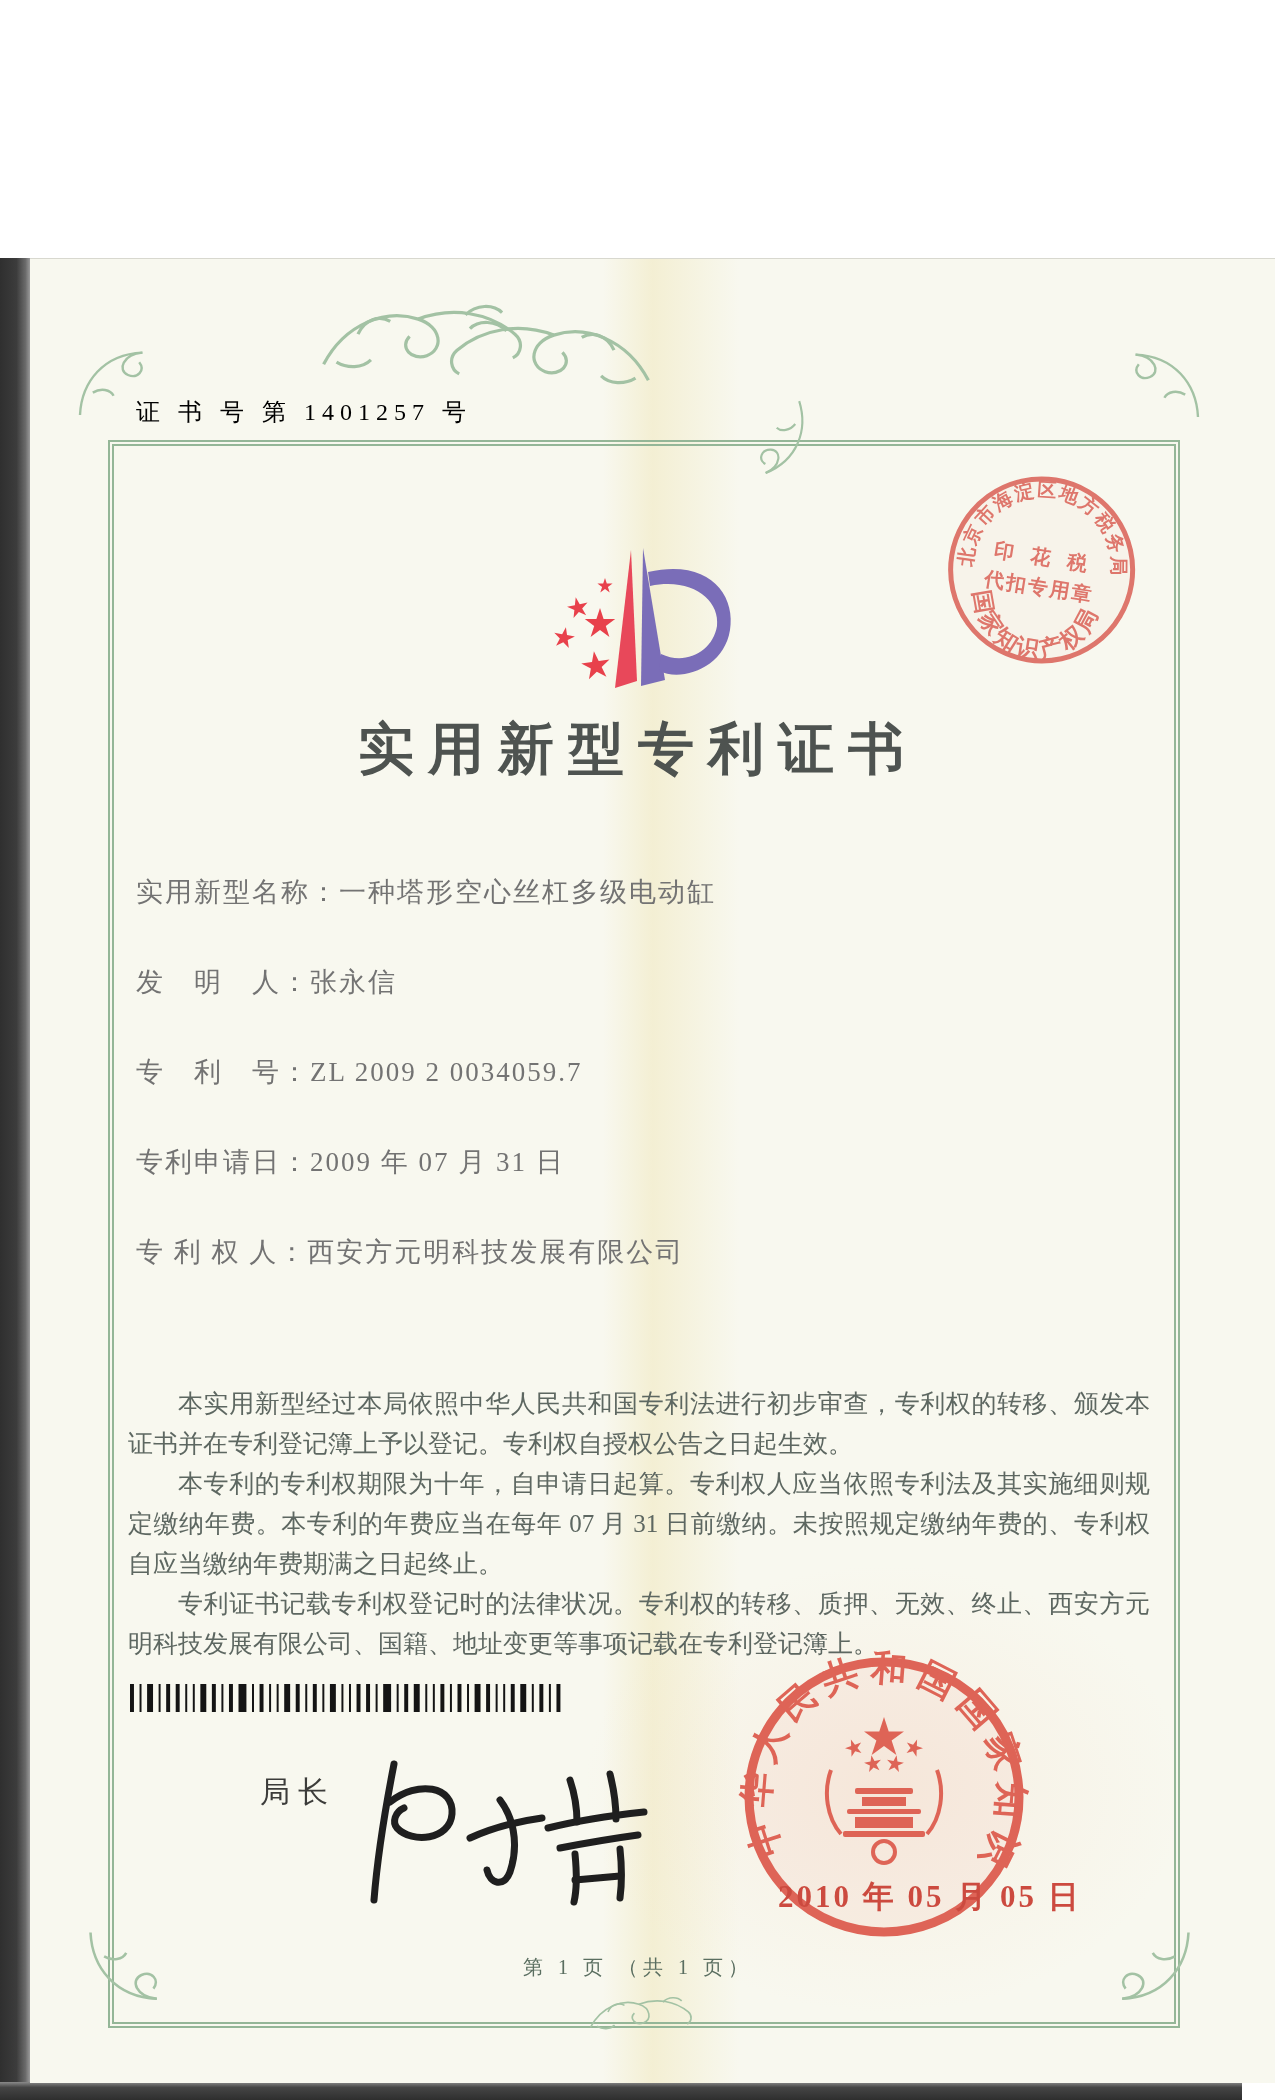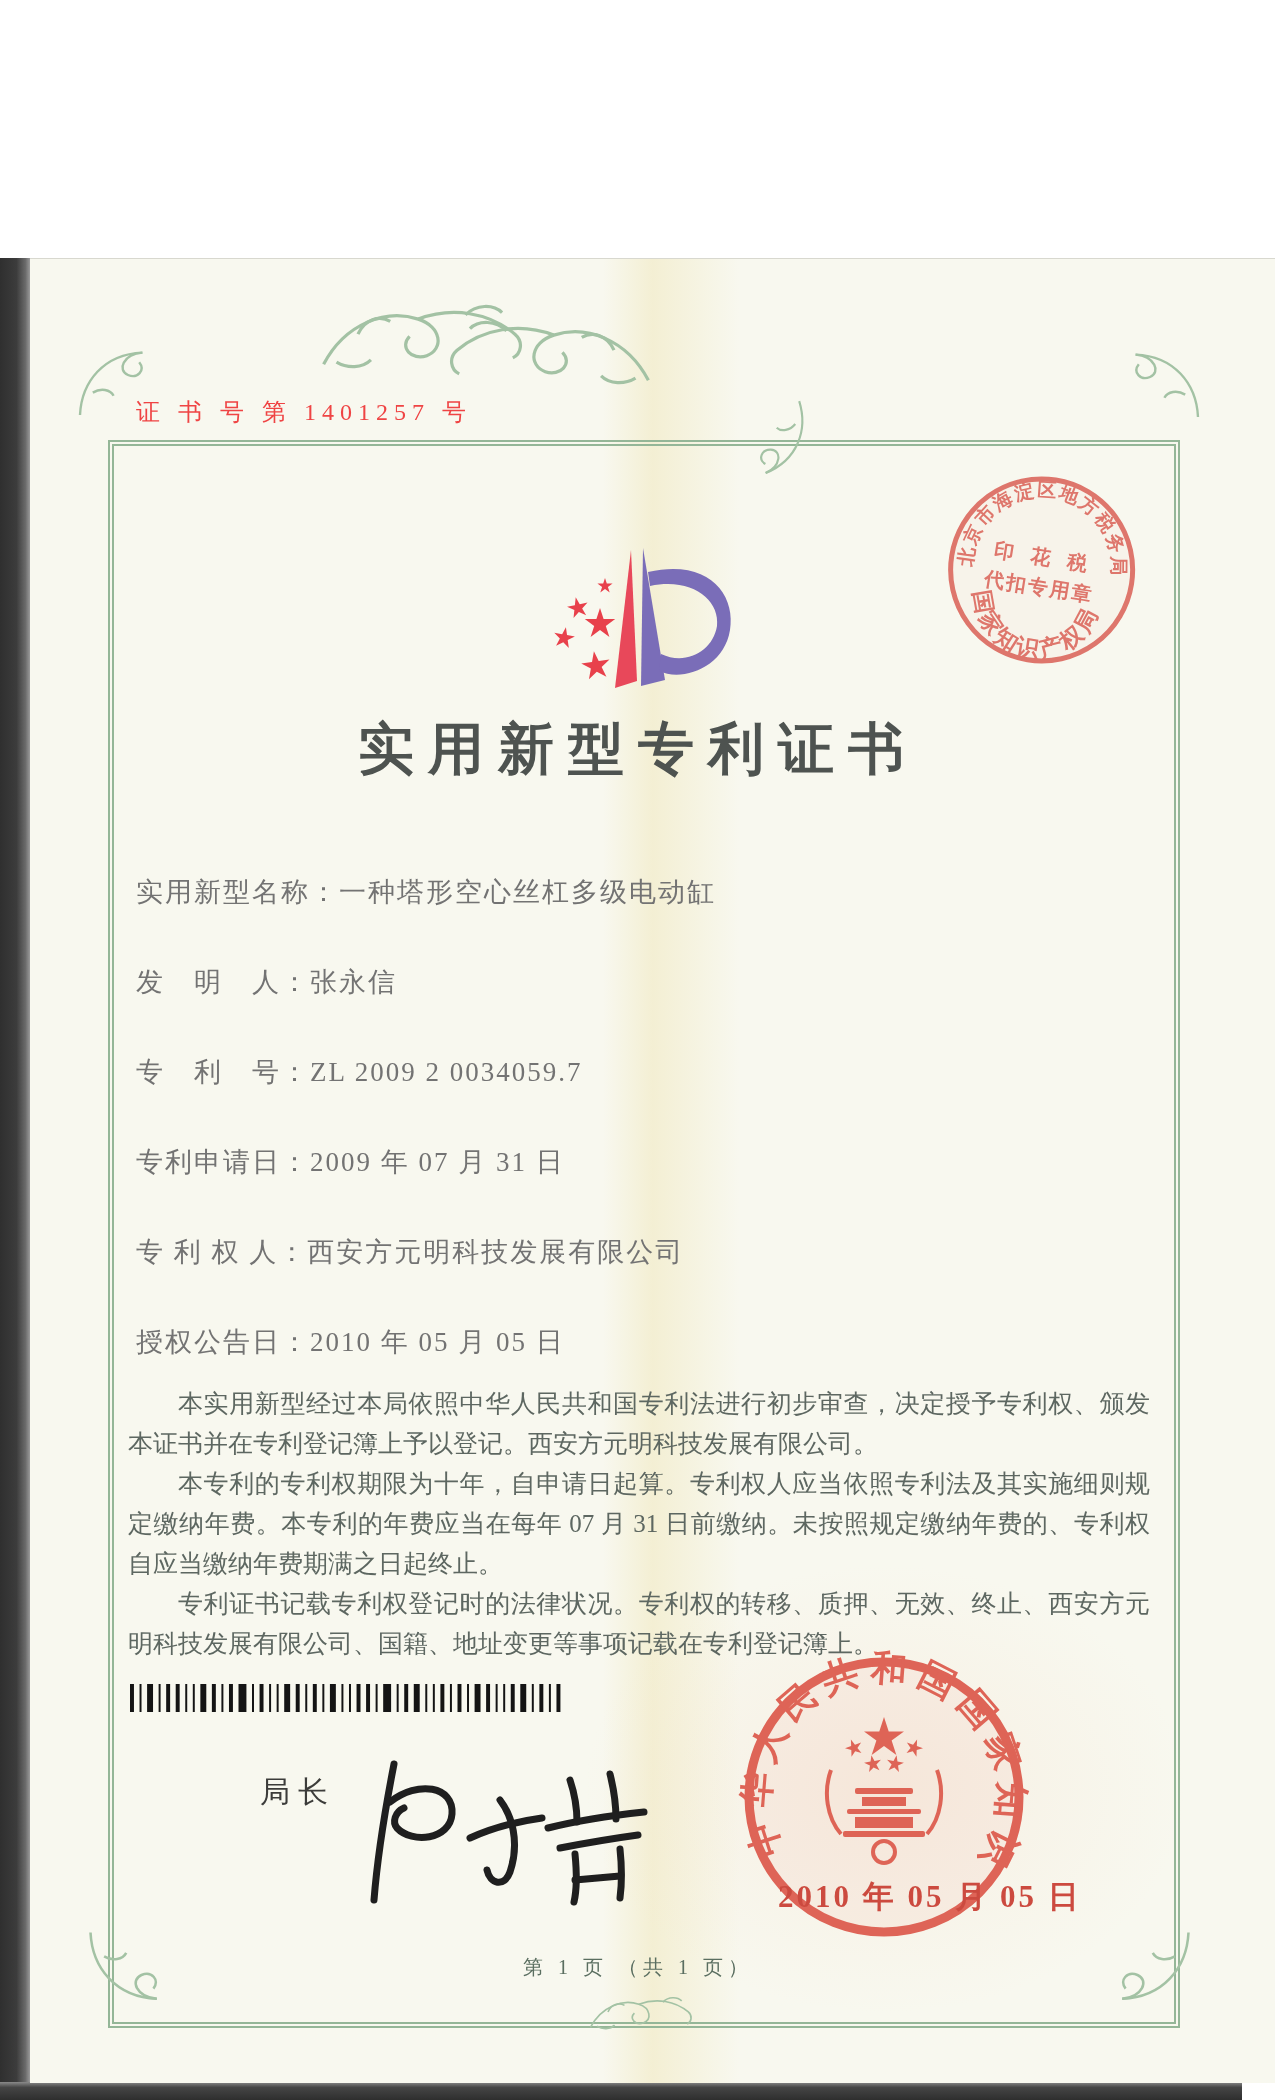--- a/index.html
+++ b/index.html
@@ -14,21 +14,21 @@
         border-top:1px solid #d8d8cf;
         background:
           radial-gradient(ellipse 430px 320px at 855px 1530px, rgba(244,220,198,0.30), rgba(244,220,198,0) 70%),
           linear-gradient(90deg, rgba(0,0,0,0) 0%, rgba(0,0,0,0) 46%, rgba(238,228,178,0.45) 50%, rgba(0,0,0,0) 57%),
           #f8f8ef;}
   
   .frame{position:absolute;left:108px;top:440px;width:1060px;height:1576px;
          border:6px double #94b697;}
   .orn{position:absolute;color:#a3c2a4;}
   
-  .cert-no{position:absolute;left:136px;top:396px;font-size:24px;letter-spacing:6px;color:#ef4444;}
+  .cert-no{position:absolute;left:136px;top:396px;font-size:24px;letter-spacing:6px;color:#000000;}
   
   .title{position:absolute;left:108px;top:712px;width:1060px;text-align:center;
          font-size:56px;font-weight:600;letter-spacing:14px;color:#4e5350;}
   
   .field{position:absolute;left:136px;font-size:27px;color:#737373;letter-spacing:2px;white-space:nowrap;}
   .f0{top:874px}.f1{top:964px}.f2{top:1054px}.f3{top:1144px}.f4{top:1234px}.f5{top:1324px}
   
   .body-text{position:absolute;left:128px;top:1384px;width:1022px;font-size:25px;line-height:40px;
              color:#5d6761;text-align:justify;}
   .body-text p{margin:0;text-indent:2em;}
@@ -138,24 +138,23 @@
     <text x="113" y="130" text-anchor="middle" fill="#db655a" font-size="20" letter-spacing="2" font-weight="600">代扣专用章</text>
   </svg>
 
   <div class="title">实用新型专利证书</div>
 
   <div class="field f0"><span>实用新型名称：</span><span>一种塔形空心丝杠多级电动缸</span></div>
   <div class="field f1"><span>发　明　人：</span><span>张永信</span></div>
   <div class="field f2"><span>专　利　号：</span><span>ZL 2009 2 0034059.7</span></div>
   <div class="field f3"><span>专利申请日：</span><span>2009 年 07 月 31 日</span></div>
   <div class="field f4"><span>专 利 权 人：</span><span>西安方元明科技发展有限公司</span></div>
-  <div class="field f5"><span>授权公告日：</span><span>2010 年 05 月 05 日</span></div>
 
   <div class="body-text">
-    <p>本实用新型经过本局依照中华人民共和国专利法进行初步审查，决定授予专利权、颁发本证书并在专利登记簿上予以登记。西安方元明科技发展有限公司。</p>
+    <p>本实用新型经过本局依照中华人民共和国专利法进行初步审查，专利权的转移、颁发本证书并在专利登记簿上予以登记。专利权自授权公告之日起生效。</p>
     <p>本专利的专利权期限为十年，自申请日起算。专利权人应当依照专利法及其实施细则规定缴纳年费。本专利的年费应当在每年 07 月 31 日前缴纳。未按照规定缴纳年费的、专利权自应当缴纳年费期满之日起终止。</p>
     <p>专利证书记载专利权登记时的法律状况。专利权的转移、质押、无效、终止、西安方元明科技发展有限公司、国籍、地址变更等事项记载在专利登记簿上。</p>
   </div>
 
   <div class="barcode">
     <svg id="barcode-svg" width="436" height="28" viewBox="0 0 484.6000000000001 30" preserveAspectRatio="none">
         <rect x="0" y="0" width="4.4" height="30" fill="#141414"></rect>
         <rect x="10.600000000000001" y="0" width="2.2" height="30" fill="#141414"></rect>
         <rect x="19" y="0" width="6.6000000000000005" height="30" fill="#141414"></rect>
         <rect x="31.8" y="0" width="2.2" height="30" fill="#141414"></rect>

